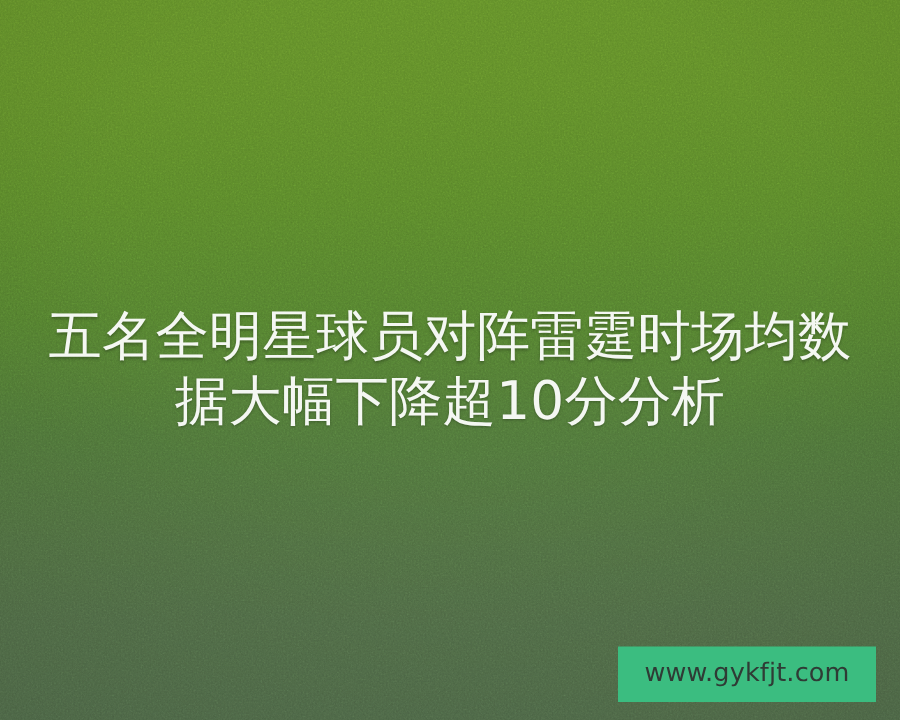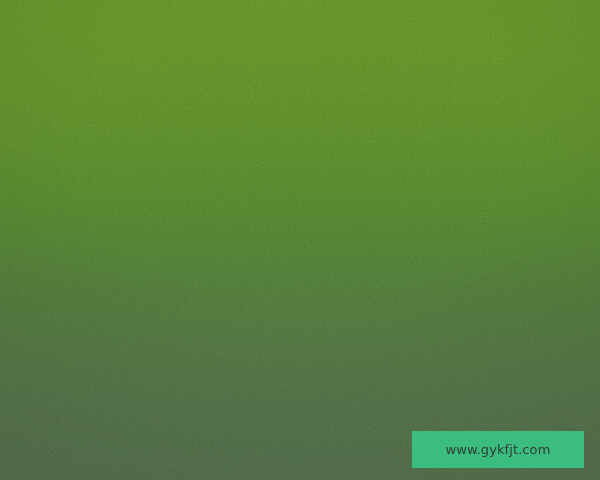--- a/index.html
+++ b/index.html
@@ -83,21 +83,21 @@
     top: 431px;
     width: 172px;
     height: 37px;
     background: #3bbd80;
     display: flex;
     align-items: center;
     justify-content: center;
   }
   #watermark-text {
     color: #2f3b35;
-    font-size: 13px;
+    font-size: 17px;
     line-height: 1;
     letter-spacing: 0.1px;
     font-weight: 400;
   }
 </style>
 </head>
 <body>
 
 <div id="stage">
 
@@ -114,18 +114,19 @@
   <svg id="bg-noise-2" xmlns="http://www.w3.org/2000/svg" width="600" height="480" preserveAspectRatio="none">
     <filter id="grainFilter2" x="0" y="0" width="100%" height="100%">
       <feTurbulence type="fractalNoise" baseFrequency="1.6" numOctaves="2" stitchTiles="stitch" seed="19"></feTurbulence>
       <feColorMatrix type="saturate" values="0"></feColorMatrix>
     </filter>
     <rect width="600" height="480" filter="url(#grainFilter2)"></rect>
   </svg>
 
   <div id="bg-vignette"></div>
 
+  <div id="headline">五名全明星球员对阵雷霆时场均数据大幅下降超10分分析</div>
 
   <div id="watermark-badge">
     <span id="watermark-text">www.gykfjt.com</span>
   </div>
 
 </div>
 
 </body></html>

